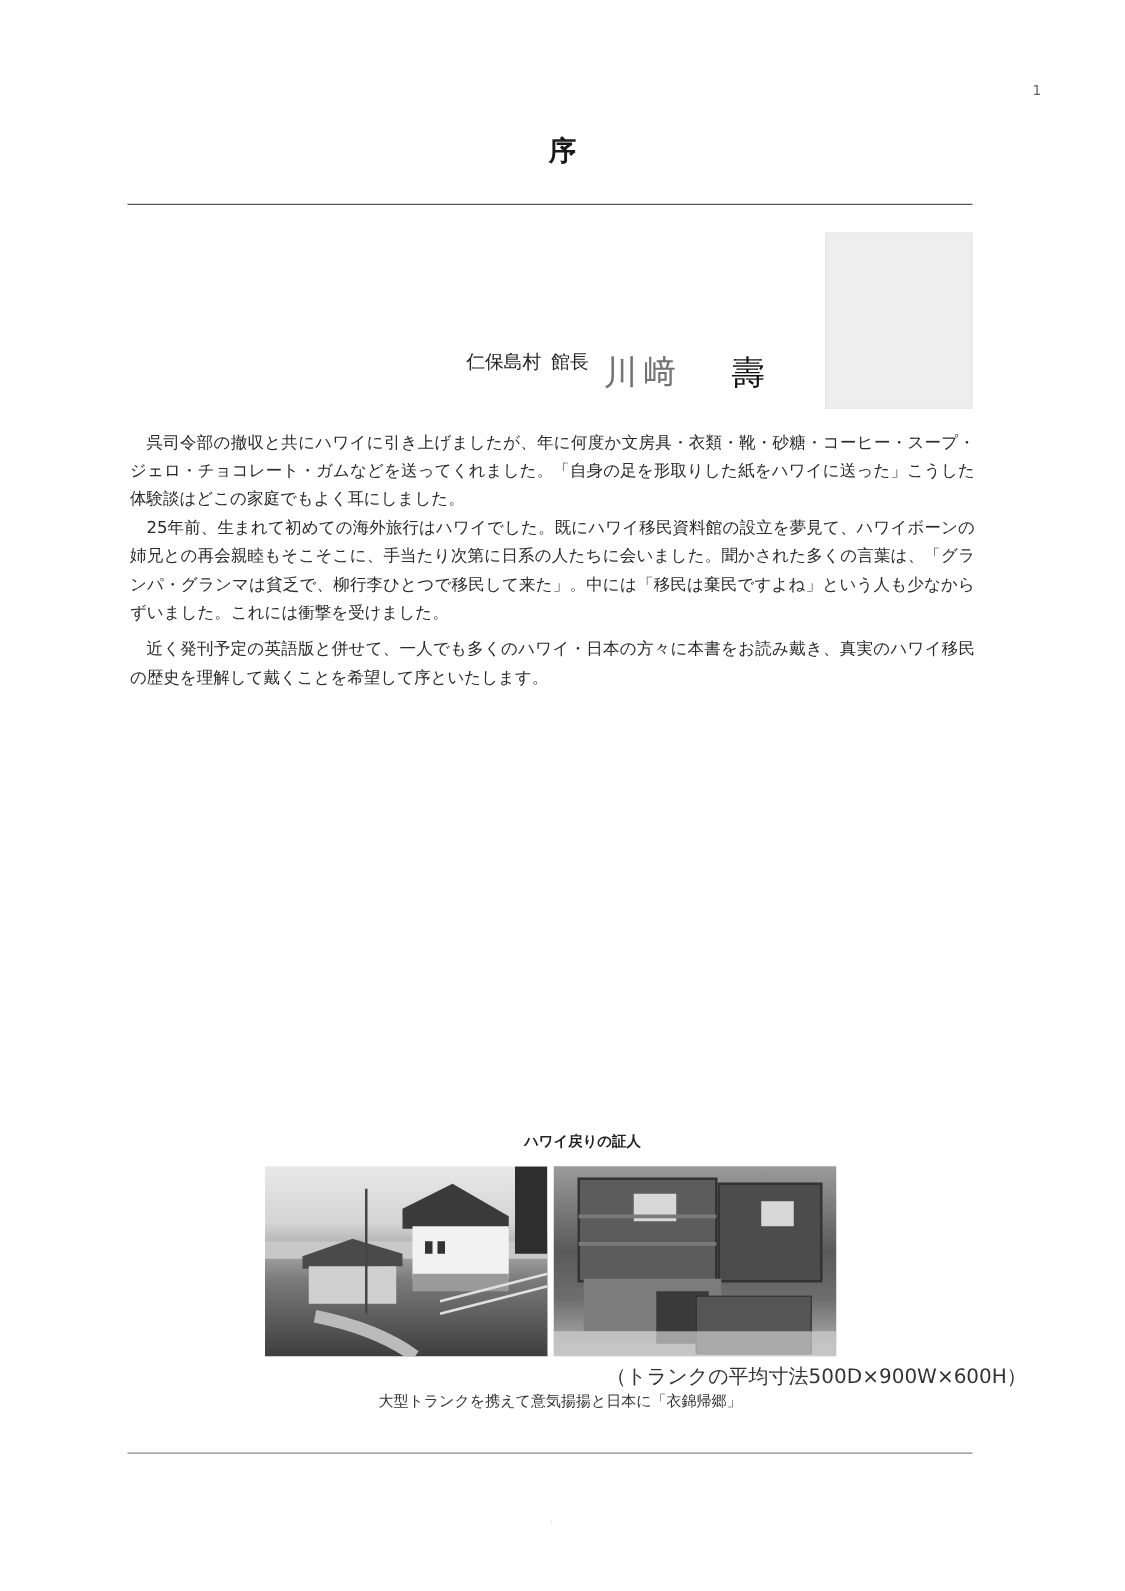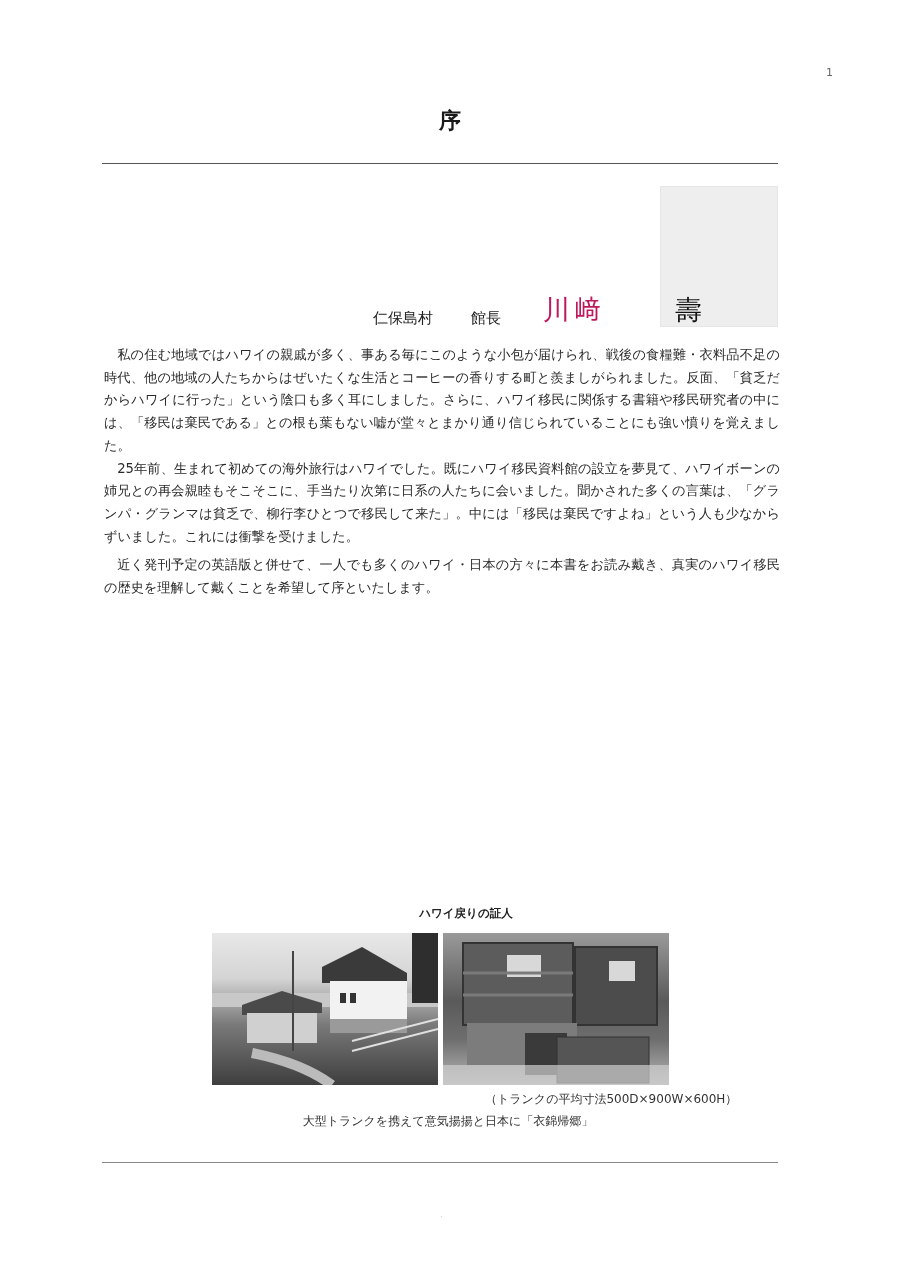--- a/index.html
+++ b/index.html
@@ -7,55 +7,55 @@
     width: 900px; height: 1273px; position: relative; overflow: hidden;
     background: #ffffff; color: #2a2a2a;
     font-family: "DejaVu Sans", "Liberation Sans", sans-serif;
   }
   .page-number { position: absolute; left: 826px; top: 66px; font-size: 11px; color: #666; }
   .title { position: absolute; left: 0; width: 900px; top: 106px; text-align: center; font-size: 22px; font-weight: bold; color: #1a1a1a; }
   .rule { position: absolute; left: 102px; width: 676px; height: 1px; background: #555; }
   .rule.top { top: 163px; }
   .rule.bottom { top: 1162px; background: #888; }
   .portrait { position: absolute; left: 660px; top: 186px; width: 116px; height: 139px; background: #eeeeee; border: 1px solid #e6e6e6; }
-  .signature { position: absolute; left: 373px; top: 292px; display: flex; align-items: flex-end; gap: 30px; }
+  .signature { position: absolute; left: 373px; top: 280px; display: flex; align-items: flex-start; }
   .sig-org { font-size: 15px; color: #222; }
   .sig-role { font-size: 15px; color: #222; margin-left: 8px; }
-  .sig-name { font-family: "DejaVu Serif", "Liberation Serif", serif; font-size: 27px; color: #be185d; margin-left: 12px; letter-spacing: 4px; }
+  .sig-name { font-family: "DejaVu Serif", "Liberation Serif", serif; font-size: 27px; color: #737373; margin-left: 12px; letter-spacing: 4px; }
   .sig-given { font-family: "DejaVu Serif", "Liberation Serif", serif; font-size: 27px; color: #111; margin-left: 40px; }
   .body { position: absolute; left: 104px; top: 344px; width: 676px; font-size: 13.2px; line-height: 22.7px; }
   .body p { margin: 0; text-indent: 1em; text-align: justify; }
   .body p.spaced { margin-top: 6px; }
   .figure-title { position: absolute; left: 16px; width: 900px; top: 906px; text-align: center; font-size: 11.5px; font-weight: bold; color: #222; }
   .photo { position: absolute; top: 933px; height: 152px; overflow: hidden; }
   .photo.left { left: 212px; width: 226px; background: linear-gradient(180deg,#e8e8e8 0%,#d4d4d4 30%,#7a7a7a 60%,#3e3e3e 100%); }
   .photo.right { left: 443px; width: 226px; background: linear-gradient(180deg,#9a9a9a 0%,#5a5a5a 45%,#6e6e6e 70%,#b8b8b8 100%); }
   .photo svg { position: absolute; left: 0; top: 0; }
-  .dims { position: absolute; left: 485px; top: 1091px; font-size: 12px; color: #333; }
+  .dims { position: absolute; left: 485px; top: 1091px; font-size: 16px; color: #333; }
   .caption { position: absolute; left: 0; width: 896px; top: 1113px; text-align: center; font-size: 12px; color: #333; }
   .scan-mark { position: absolute; left: 440px; top: 1213px; font-size: 8px; color: #ccc; }
 </style>
 </head>
 <body>
 
 <div class="page-number">1</div>
 <div class="title">序</div>
 <div class="rule top"></div>
 
 <div class="portrait"></div>
 
 <div class="signature">
   <span class="sig-org">仁保島村</span>
   <span class="sig-role">館長</span>
   <span class="sig-name">川﨑</span>
   <span class="sig-given">壽</span>
 </div>
 
 <div class="body">
-  <p>私の住む地域ではハワイの親戚が多く、事ある毎にこのような小包が届けられ、戦後の食糧難・衣料品不足の時代、他の地域の人たちからはぜいたくな生活とコーヒーの香りする町と羨ましがられました。反面、「貧乏だからハワイに行った」という陰口も多く耳にしました。さらに、ハワイ移民に関係する書籍や移民研究者の中には、「移民は棄民である」との根も葉もない嘘が堂々とまかり通り信じられていることにも強い憤りを覚えました。</p>
+  <p>呉司令部の撤収と共にハワイに引き上げましたが、年に何度か文房具・衣類・靴・砂糖・コーヒー・スープ・ジェロ・チョコレート・ガムなどを送ってくれました。「自身の足を形取りした紙をハワイに送った」こうした体験談はどこの家庭でもよく耳にしました。</p>
   <p>25年前、生まれて初めての海外旅行はハワイでした。既にハワイ移民資料館の設立を夢見て、ハワイボーンの姉兄との再会親睦もそこそこに、手当たり次第に日系の人たちに会いました。聞かされた多くの言葉は、「グランパ・グランマは貧乏で、柳行李ひとつで移民して来た」。中には「移民は棄民ですよね」という人も少なからずいました。これには衝撃を受けました。</p>
   <p class="spaced">近く発刊予定の英語版と併せて、一人でも多くのハワイ・日本の方々に本書をお読み戴き、真実のハワイ移民の歴史を理解して戴くことを希望して序といたします。</p>
 </div>
 
 <div class="figure-title">ハワイ戻りの証人</div>
 
 <div class="photo left">
   <svg width="226" height="152" viewBox="0 0 226 152">
     <rect x="0" y="60" width="226" height="14" fill="#c8c8c8"></rect>
     <polygon points="110,34 150,14 195,40 195,50 110,50" fill="#3a3a3a"></polygon>

